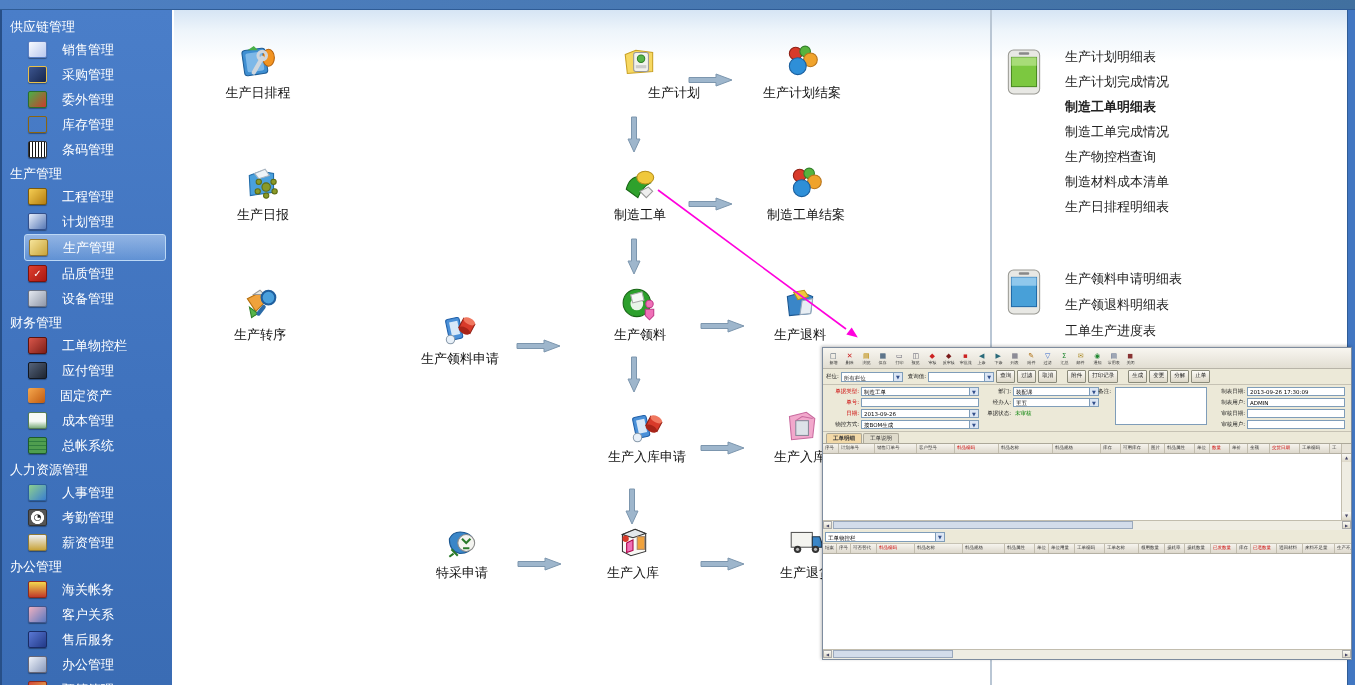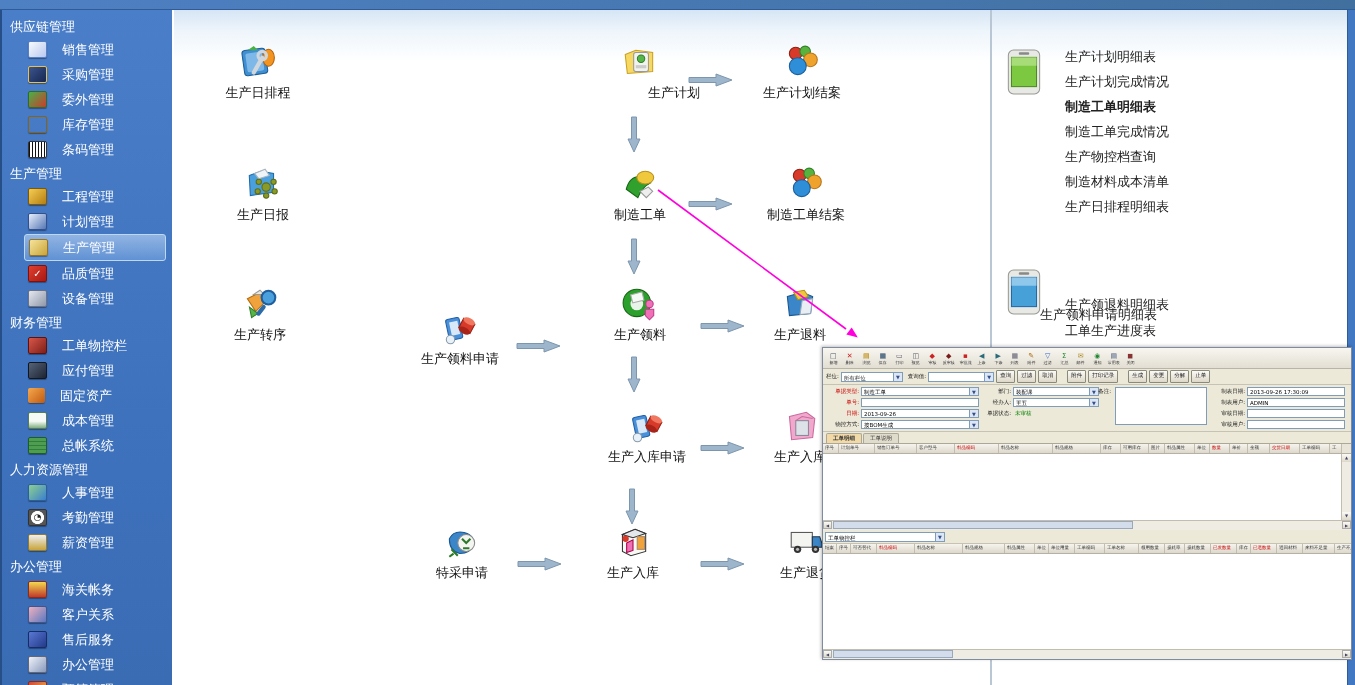--- a/index.html
+++ b/index.html
@@ -628,16 +628,16 @@
     <div class="report-item" data-name="report-link" style="left: 1065px; top: 123px;">制造工单完成情况</div>
     <div class="report-item" data-name="report-link" style="left: 1065px; top: 148px;">生产物控档查询</div>
     <div class="report-item" data-name="report-link" style="left: 1065px; top: 173px;">制造材料成本清单</div>
     <div class="report-item" data-name="report-link" style="left: 1065px; top: 198px;">生产日排程明细表</div>
     <div class="rgroup-icon" data-name="report-blue-icon" style="left: 1006px; top: 268px;"><svg width="36" height="48" viewBox="0 0 34 46">
         <rect x="2" y="2" width="30" height="42" rx="5" fill="#e8e8e4" stroke="#9a9a94"></rect>
         <rect x="5" y="9" width="24" height="28" fill="#48a0d8" stroke="#1f6aa8"></rect>
         <rect x="5" y="9" width="24" height="8" fill="#90c8ec"></rect>
         <rect x="12" y="4" width="10" height="2.5" rx="1" fill="#888"></rect>
       </svg></div>
-    <div class="report-item" data-name="report-link" style="left: 1040px; top: 270px; margin-top: 36px;">生产领料申请明细表</div>
+    <div class="report-item" data-name="report-link" style="left: 1065px; top: 270px;">生产领料申请明细表</div>
     <div class="report-item" data-name="report-link" style="left: 1065px; top: 296px;">生产领退料明细表</div>
     <div class="report-item" data-name="report-link" style="left: 1065px; top: 322px;">工单生产进度表</div>
   </div>
 
 </body></html>

